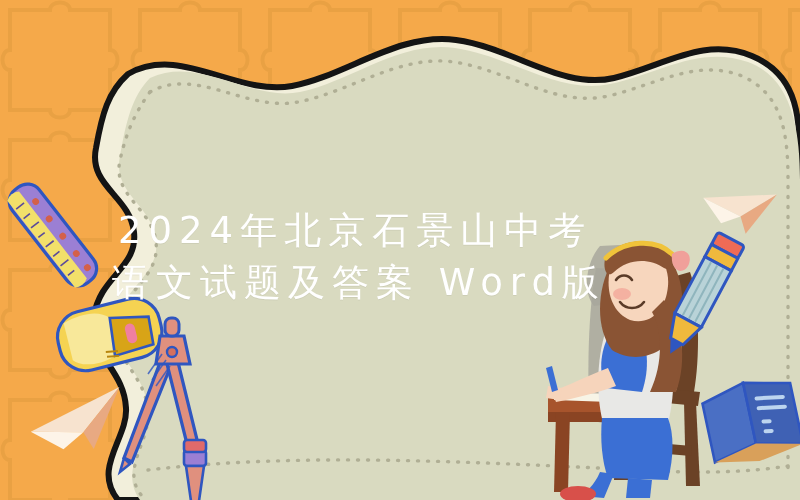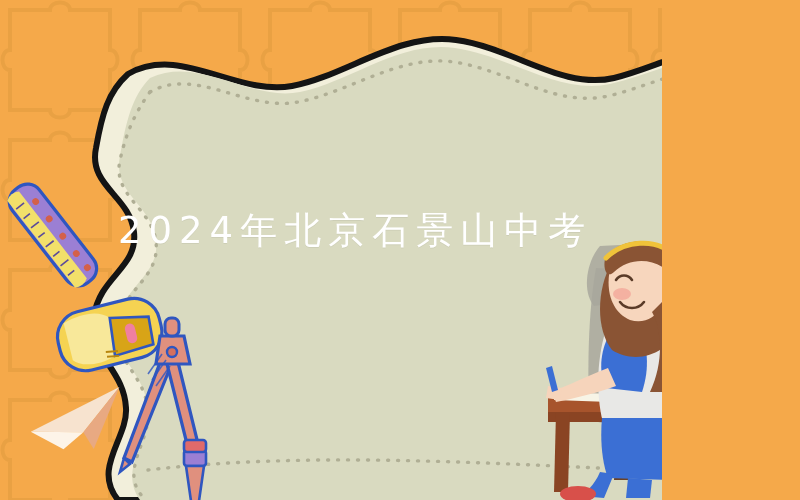--- a/index.html
+++ b/index.html
@@ -1,21 +1,21 @@
 <!DOCTYPE html>
 <html><head>
 <meta charset="utf-8">
 <style>
   html,body{margin:0;padding:0;}
   body{
     width:800px;height:500px;overflow:hidden;
     font-family:"Liberation Sans","DejaVu Sans",sans-serif;
     background:#f5a94a;
   }
-  #stage{position:relative;width:662px;height:500px;overflow:hidden;background:#737373;}
+  #stage{position:relative;width:800px;height:500px;overflow:hidden;background:#737373;}
   svg.full{position:absolute;left:0;top:0;width:800px;height:500px;display:block;}
 
   
   #headline{
     position:absolute;left:118px;top:205px;width:600px;
     pointer-events:none;
   }
   .hl-line{
     color:#ffffff;
     font-size:37px;
@@ -272,16 +272,17 @@
         <line x1="54" y1="28" x2="80" y2="32"></line>
         <line x1="56" y1="42" x2="62" y2="43"></line>
         <line x1="56" y1="52" x2="62" y2="53"></line>
       </g>
       <path d="M0 72 L44 62 L90 72 L44 80 Z" fill="#d9a05a"></path>
     </g>
   </svg>
 
   <div id="headline">
     <div class="hl-line">2024年北京石景山中考</div>
+    <div class="hl-line second">语文试题及答案 Word版</div>
   </div>
 
 
 </div>
 
 </body></html>

